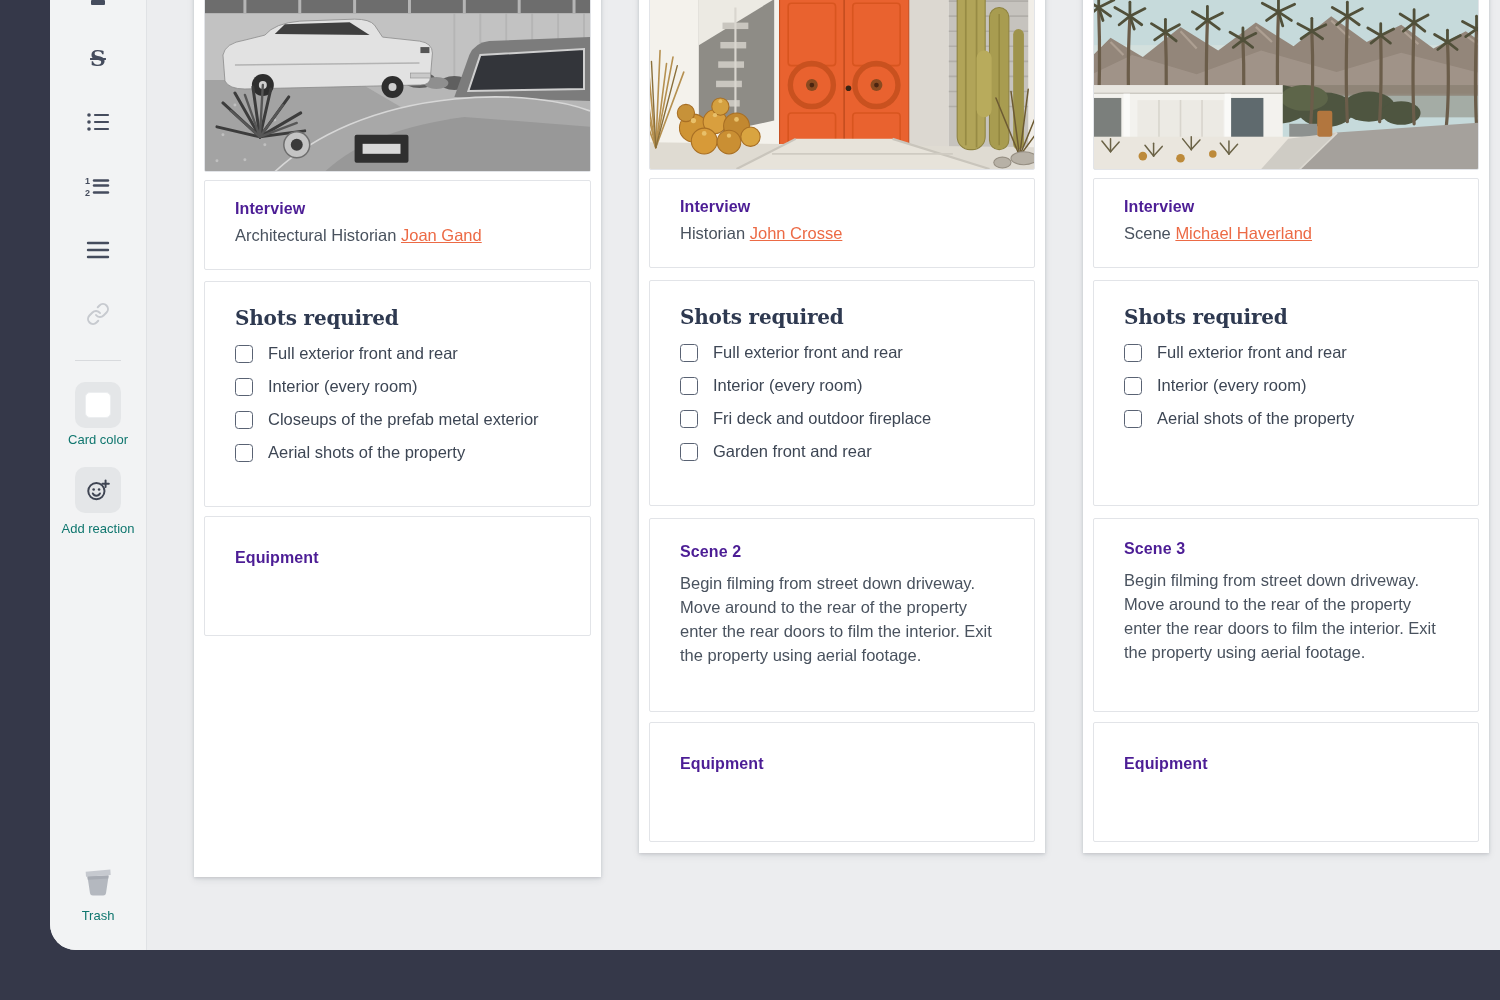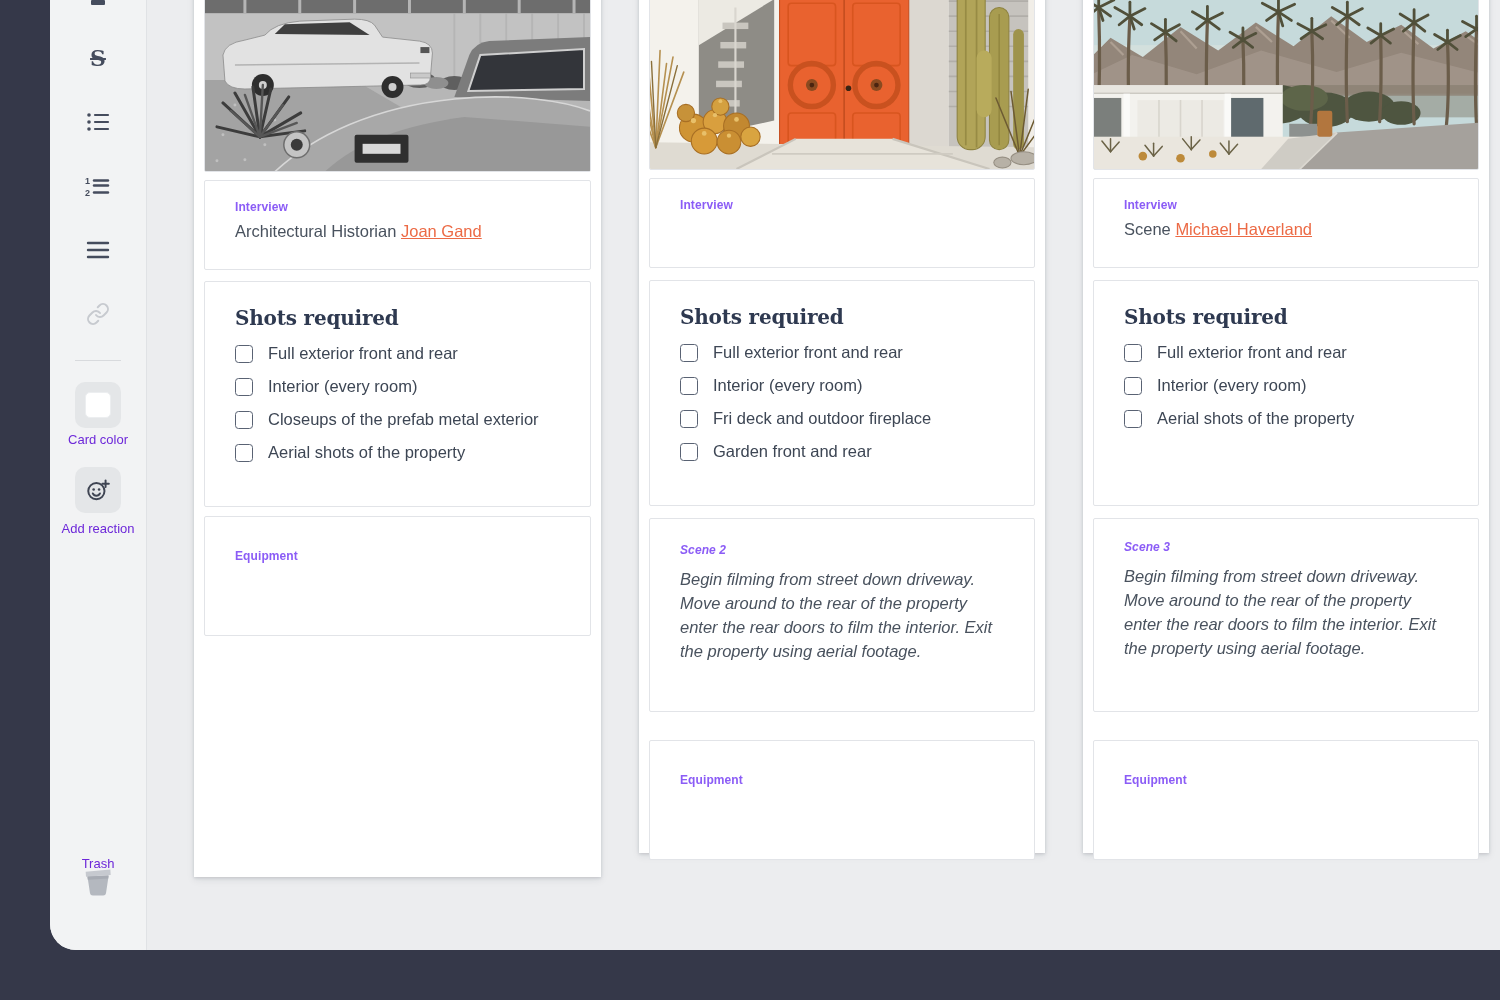--- a/index.html
+++ b/index.html
@@ -41,21 +41,21 @@
     position:absolute; left:50%; transform:translateX(-50%);
     width:46px; height:46px; border-radius:10px; background:#e4e6e8;
     display:flex; align-items:center; justify-content:center;
   }
   .swatch-inner {
     width:26px; height:26px; background:#ffffff; border-radius:5px;
     border:1px solid #eceef0;
   }
   .tb-label {
     position:absolute; left:50%; transform:translateX(-50%);
-    font-size:13px; color:#6d28d9; white-space:nowrap;
+    font-size:13px; color:#0f766e; white-space:nowrap;
   }
   .cut-icon { position:absolute; top:0; left:50%; transform:translateX(-50%);
     width:14px; height:5px; background:#454c5d; border-radius:1px; }
   
   .canvas {
     position:absolute; left:98px; top:0; width:1352px; height:950px;
     background:#ecedef;
   }
   .panel {
     position:absolute; background:#ffffff;
@@ -65,42 +65,42 @@
   .panel-1 { left:46px;  top:-25px; width:407px; height:902px; }
   .panel-2 { left:491px; top:-25px; width:406px; height:878px; }
   .panel-3 { left:935px; top:-25px; width:406px; height:878px; }
   .card {
     background:#ffffff; border:1px solid #e2e4e8; border-radius:2px;
     width:100%; position:relative;
   }
   .card-img { padding:0; overflow:hidden; }
   .card-img svg { display:block; width:100%; height:100%; }
   .card-pad { padding:21px 30px; }
-  .h-sans { font-size:12px; font-weight:700; color:#8b5cf6; letter-spacing:.1px; }
+  .h-sans { font-size:16px; font-weight:700; color:#4c1d95; letter-spacing:.1px; }
   .h-serif {
     font-family:"DejaVu Serif", "Liberation Serif", serif;
     font-size:20px; font-weight:700; color:#2e3950; letter-spacing:-.2px;
   }
   .body-line { font-size:16.5px; color:#49525e; margin-top:8px; }
   .body-par  { font-size:16.5px; color:#49525e; line-height:24px; margin-top:10px; }
   a.link { color:#ec6a45; text-decoration:underline; cursor:pointer; }
   .check-row { display:flex; align-items:center; margin-top:14px; }
   .checkbox {
     width:18px; height:18px; border:1.6px solid #596273; border-radius:3.5px;
     background:#fff; flex:0 0 auto; margin-right:15px;
   }
   .check-label { font-size:16.5px; color:#3d4654; }
   .selected {
     border:3px solid #17191e; border-radius:3px;
   }
   .handle {
     position:absolute; top:-7px; right:-7px; width:12px; height:12px;
     border-radius:50%; background:#fff; border:1px solid #b9bcc0;
   }
-  .mb8{margin-bottom:8px;} .mb9{margin-bottom:9px;} .mb10{margin-bottom:28px;font-style:italic;}
+  .mb8{margin-bottom:8px;} .mb9{margin-bottom:9px;} .mb10{margin-bottom:10px;}
   .mb11{margin-bottom:11px;} .mb12{margin-bottom:12px;}
 </style>
 </head>
 <body>
 
 <div class="surface">
 
   <div class="toolbar">
     <div class="cut-icon"></div>
 
@@ -163,21 +163,21 @@
     </div>
     <div class="tb-label" style="top:521px">Add reaction</div>
 
     <div class="tool-btn" style="top:858px; width:52px; height:48px;">
       <svg width="40" height="40" viewBox="0 0 34 34">
         <path d="M8 12 h18 l-2.2 14.5 a2.4 2.4 0 0 1 -2.4 2 h-8.8 a2.4 2.4 0 0 1 -2.4 -2 Z" fill="#b4b8bf"></path>
         <path d="M6.5 8.2 L27.5 6.4 L27.8 11 L6.8 12.6 Z" fill="#c6c9cf"></path>
         <path d="M8 12.6 L26 11.2 L25.7 14 L8.3 15 Z" fill="#a7abb3"></path>
       </svg>
     </div>
-    <div class="tb-label" style="top:856px">Trash</div>
+    <div class="tb-label" style="top:908px">Trash</div>
   </div>
 
   <div class="canvas">
 
     <div class="panel panel-1">
       <div class="card card-img mb8" style="height:187px">
         <svg viewBox="0 0 386 187" preserveAspectRatio="xMidYMid slice" role="img">
           <rect width="386" height="187" fill="#b9b9b9"></rect>
           <rect x="0" y="0" width="386" height="95" fill="#c2c2c2"></rect>
           <rect x="0" y="0" width="386" height="28" fill="#6d6d6d"></rect>
@@ -382,20 +382,21 @@
               <line x1="358" y1="158" x2="380" y2="104"></line>
             <line x1="358" y1="158" x2="386" y2="120"></line>
           </g>
           <ellipse cx="362" cy="160" rx="12" ry="6" fill="#b7b1a6" stroke="#968f83" stroke-width="1"></ellipse>
           <ellipse cx="342" cy="164" rx="8" ry="5" fill="#b7b1a6" stroke="#968f83" stroke-width="1"></ellipse>
         </svg>
       </div>
 
       <div class="card card-pad mb12" style="height:90px; padding-top:19px">
         <div class="h-sans">Interview</div>
+        <div class="body-line"><span>Historian </span><a class="link">John Crosse</a></div>
       </div>
 
       <div class="card card-pad mb12" style="height:226px; padding-top:24px">
         <div class="h-serif">Shots required</div>
         <div class="check-row">
           <span class="checkbox"></span>
           <span class="check-label">Full exterior front and rear</span>
         </div>
         <div class="check-row">
           <span class="checkbox"></span>

